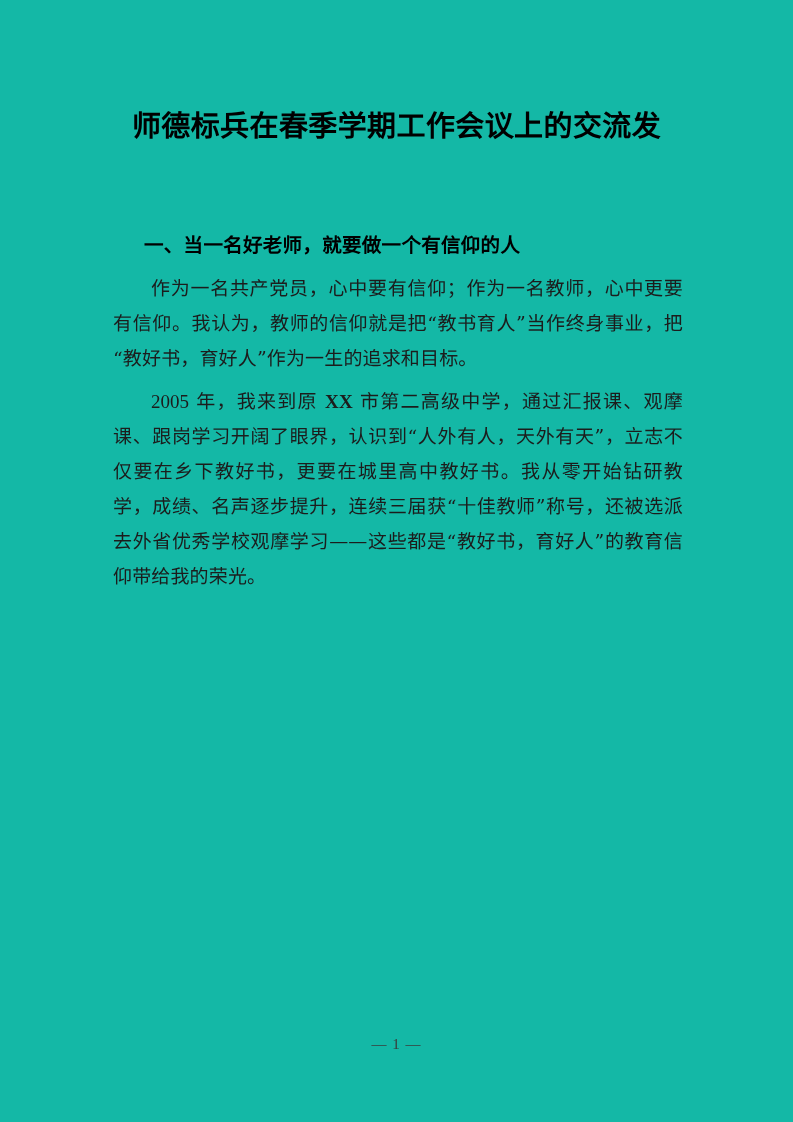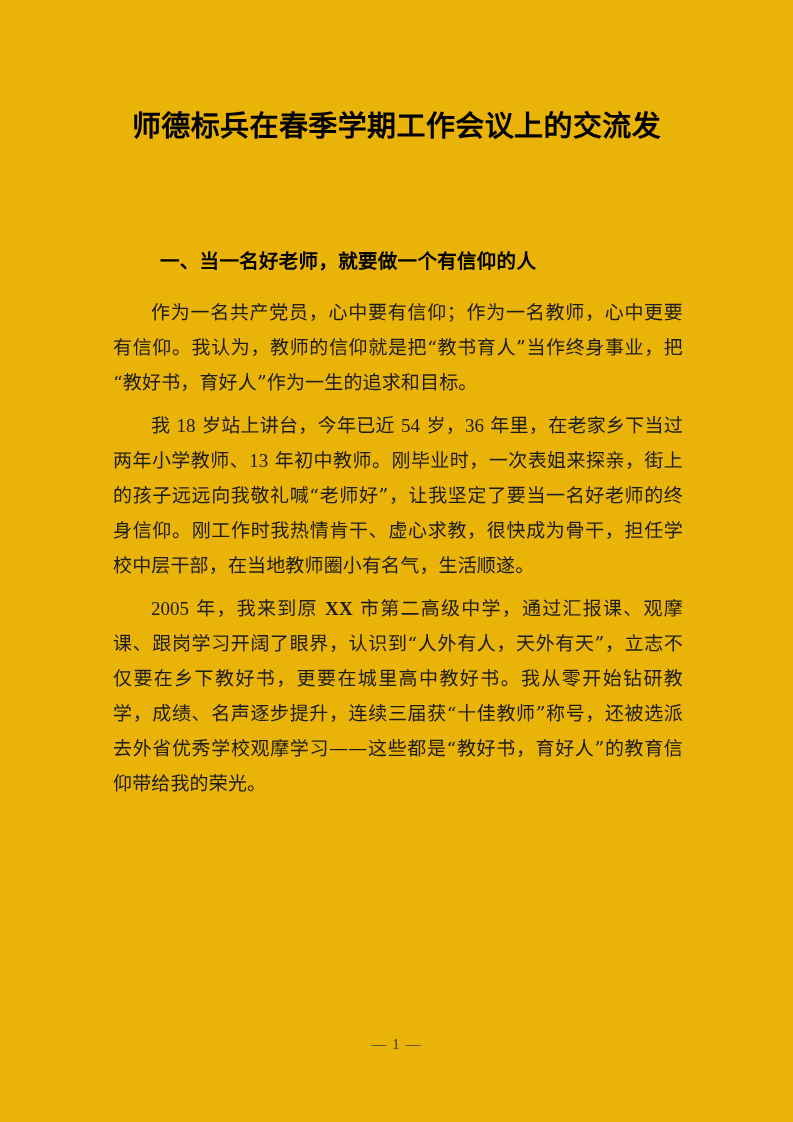--- a/index.html
+++ b/index.html
@@ -7,21 +7,21 @@
     margin: 0;
     padding: 0;
     background: #ffffff;
   }
 
   .page {
     position: relative;
     width: 793px;
     height: 1122px;
     margin: 0 auto;
-    background: #eab308;
+    background: #14b8a6;
     overflow: hidden;
     box-sizing: border-box;
   }
 
   
   .doc-title {
     position: absolute;
     left: 100px;
     top: 104px;
     width: 593px;
@@ -44,21 +44,21 @@
   }
 
   .sec-heading {
     font-family: "Liberation Sans", "DejaVu Sans", sans-serif;
     font-weight: bold;
     font-size: 19.5px;
     line-height: 35px;
     letter-spacing: 0.3px;
     text-indent: 39px;
     color: #000000;
-    margin: 16px;
+    margin: 0;
     white-space: nowrap;
   }
 
   .para {
     font-family: "DejaVu Serif", "Liberation Serif", serif;
     font-size: 19px;
     line-height: 35px;
     text-align: justify;
     text-justify: inter-ideograph;
     text-indent: 38px;
@@ -100,21 +100,20 @@
   <div class="doc-title">
     <div>师德标兵在春季学期工作会议上的交流发</div>
   </div>
 
   <div class="body-block">
 
     <p class="sec-heading">一、当一名好老师，就要做一个有信仰的人</p>
 
     <p class="para">作为一名共产党员，心中要有信仰；作为一名教师，心中更要有信仰。我认为，教师的信仰就是把“教书育人”当作终身事业，把“教好书，育好人”作为一生的追求和目标。</p>
 
-    <p class="para">我 <span class="num">18</span> 岁站上讲台，今年已近 <span class="num">54</span> 岁，<span class="num">36</span> 年里，在老家乡下当过两年小学教师、<span class="num">13</span> 年初中教师。刚毕业时，一次表姐来探亲，街上的孩子远远向我敬礼喊“老师好”，让我坚定了要当一名好老师的终身信仰。刚工作时我热情肯干、虚心求教，很快成为骨干，担任学校中层干部，在当地教师圈小有名气，生活顺遂。</p>
 
     <p class="para"><span class="num">2005</span> 年，我来到原 <span class="num-b">XX</span> 市第二高级中学，通过汇报课、观摩课、跟岗学习开阔了眼界，认识到“人外有人，天外有天”，立志不仅要在乡下教好书，更要在城里高中教好书。我从零开始钻研教学，成绩、名声逐步提升，连续三届获“十佳教师”称号，还被选派去外省优秀学校观摩学习——这些都是“教好书，育好人”的教育信仰带给我的荣光。</p>
 
 
 
   </div>
 
   <div class="page-footer">— 1 —</div>
 
 </div>

